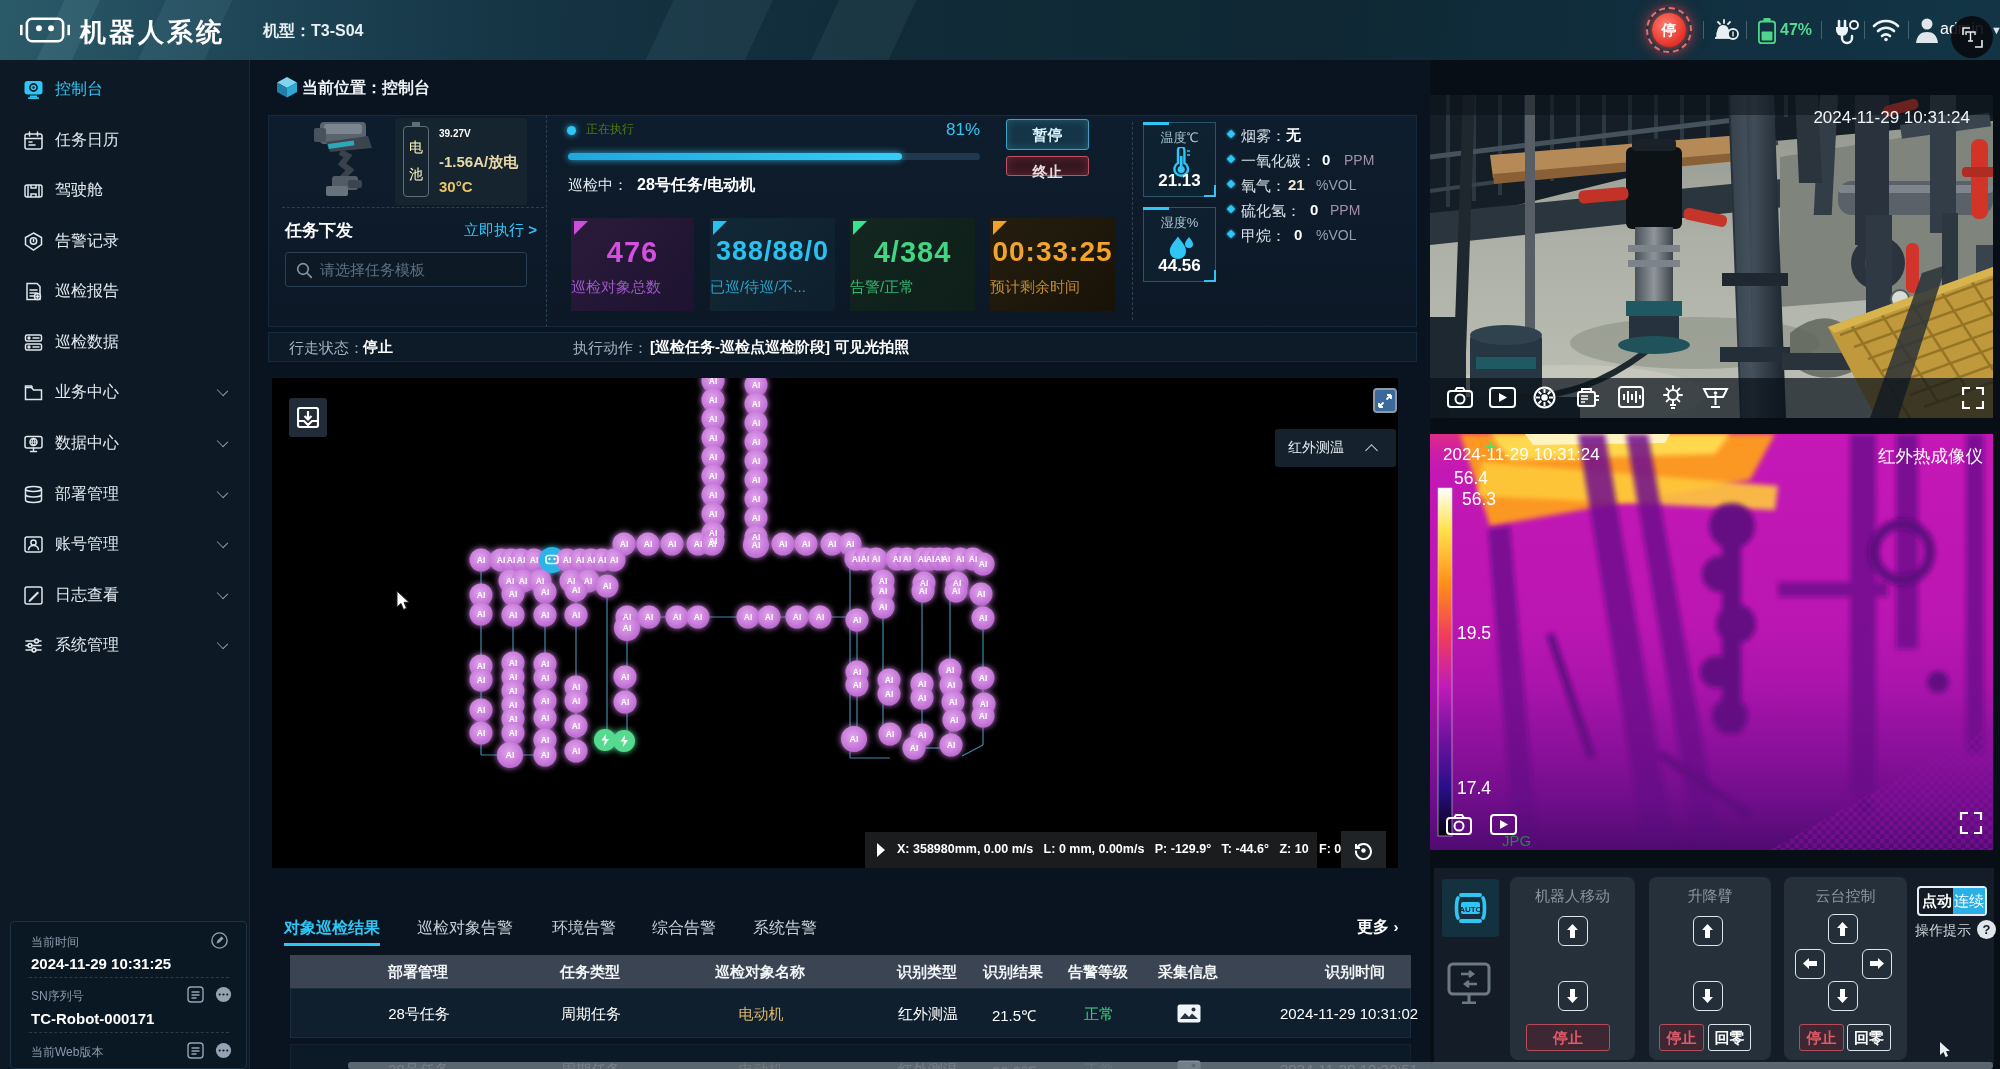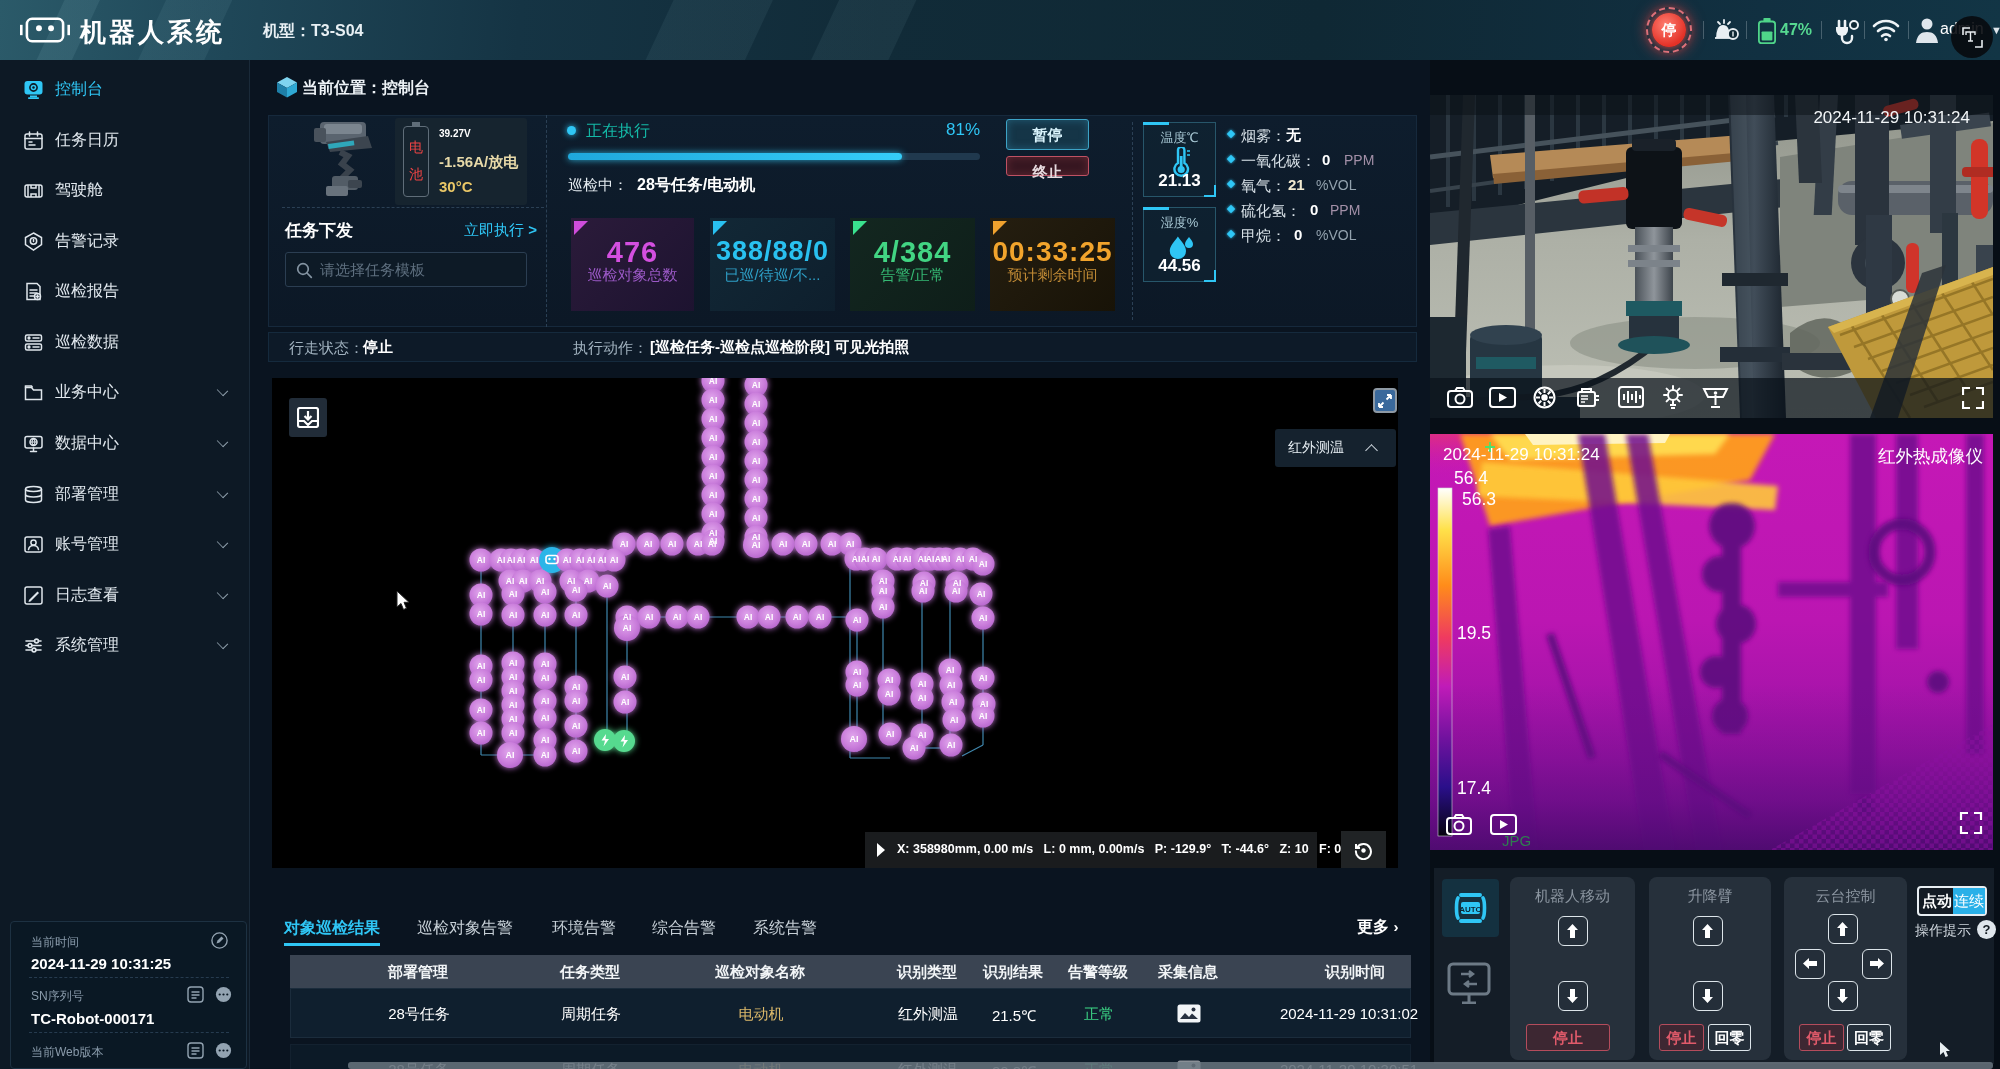--- a/index.html
+++ b/index.html
@@ -31,21 +31,21 @@
 .loc-t{left:302px;top:78px;font-size:16px;font-weight:bold;color:#eef3f7}
 #toppanel{left:268px;top:115px;width:1149px;height:212px;background:linear-gradient(180deg,#0e1d2d,#0c1826);border:1px solid #16293c}
 #statusrow{left:268px;top:332px;width:1149px;height:30px;background:#0d1a28;border:1px solid #152a3d}
 .lbl{color:#9fb0bd;font-size:15px}
 .wb{color:#fff;font-weight:bold;font-size:15px}
 
 .btn1{position:absolute;border-radius:3px;text-align:center;font-weight:bold;font-size:15px}
 
 .scard{position:absolute;top:218px;height:93px;overflow:hidden}
 .scard .num{position:absolute;left:0;width:100%;top:18px;text-align:center;font-size:29px;font-weight:bold;letter-spacing:1px}
-.scard .cap{position:absolute;left:0;width:100%;top:48px;text-align:center;font-size:15px}
+.scard .cap{position:absolute;left:0;width:100%;top:60px;font-size:15px}
 .scard .tri{position:absolute;left:3px;top:3px;width:0;height:0;border-style:solid;border-width:14px 14px 0 0}
 
 .ecard{position:absolute;left:1143px;width:73px;height:75px;border:1px solid #27566a;background:rgba(16,38,52,.55)}
 .ecard .t{position:absolute;width:100%;top:6px;text-align:center;font-size:13px;color:#a8c8d4}
 .ecard .v{position:absolute;width:100%;bottom:5px;text-align:center;font-size:17px;font-weight:bold;color:#fff}
 .ecard .ca{position:absolute;left:-1px;top:-1px;width:26px;height:3px;background:#2fc6f5}
 .ecard .cb{position:absolute;right:-1px;bottom:-1px;width:12px;height:12px;border-right:2px solid #2fc6f5;border-bottom:2px solid #2fc6f5}
 .gasr{position:absolute;font-size:15px;color:#d9e2e8}
 .gasd{position:absolute;width:6px;height:6px;background:#2fc6f5;transform:rotate(45deg);box-shadow:0 0 3px #2fc6f5}
 
@@ -290,40 +290,40 @@
  <rect x="22" y="24" width="26" height="5" fill="#2fa7ba" transform="rotate(-8 22 24)"></rect>
  <path d="M34 32 l8 4 -6 8 8 6 -8 8" stroke="#39424c" stroke-width="6" fill="none"></path>
  <rect x="26" y="56" width="26" height="14" rx="3" fill="#525c66"></rect>
  <rect x="20" y="66" width="22" height="10" rx="2" fill="#68727c"></rect>
  <rect x="42" y="60" width="14" height="8" rx="2" fill="#3c454f"></rect>
 </svg>
 
 <div class="abs" style="left:395px;top:118px;width:132px;height:87px;background:#16242f;border-radius:3px">
  <div class="abs" style="left:8px;top:8px;width:26px;height:71px;border:1.5px solid #5f6d79;border-radius:4px"></div>
  <div class="abs" style="left:17px;top:4px;width:8px;height:4px;background:#5f6d79"></div>
- <div class="abs" style="left:14px;top:16px;width:15px;font-size:14px;color:#ef4444;line-height:1.9">电池</div>
+ <div class="abs" style="left:14px;top:16px;width:15px;font-size:14px;color:#fef9c3;line-height:1.9">电池</div>
  <div class="abs" style="left:44px;top:10px;font-size:10px;font-weight:bold;color:#fff">39.27V</div>
  <div class="abs" style="left:44px;top:35px;font-size:15px;font-weight:bold;color:#e7d9a8">-1.56A/放电</div>
  <div class="abs" style="left:44px;top:60px;font-size:15px;font-weight:bold;color:#e9c767">30°C</div>
 </div>
 <div class="abs" style="left:282px;top:207px;width:262px;border-top:1px dashed #2b4055"></div>
 <div class="abs" style="left:546px;top:115px;height:212px;border-left:1px dashed #2b4055"></div>
 <div class="abs" style="left:1132px;top:122px;height:198px;border-left:1px dashed #2b4055"></div>
 <div class="abs" style="left:285px;top:219px;font-size:17px;font-weight:bold;color:#fff">任务下发</div>
 <div class="abs" style="left:464px;top:221px;font-size:15px;color:#2fc6f5">立即执行 <span style="font-weight:bold">&gt;</span></div>
 <div class="abs" style="left:285px;top:252px;width:242px;height:35px;background:#0d1a26;border:1px solid #2b3e52;border-radius:3px">
  <svg class="abs" style="left:10px;top:9px" width="17" height="17" viewBox="0 0 17 17" fill="none" stroke="#8494a2" stroke-width="1.7">
         <circle cx="7" cy="7" r="5.3"></circle>
         <path d="M11 11l4.3 4.3" stroke-linecap="round"></path>
       </svg>
  <div class="abs" style="left:34px;top:8px;font-size:15px;color:#5e6f7f">请选择任务模板</div>
 </div>
 
 <div class="abs" style="left:567px;top:126px;width:9px;height:9px;border-radius:50%;background:#2fc6f5;box-shadow:0 0 6px #2fc6f5"></div>
-<div class="abs" style="left:586px;top:121px;font-size:16px;color:#14b8a6">正在执行</div>
+<div class="abs" style="left:586px;top:121px;font-size:12px;color:#4d7c0f">正在执行</div>
 <div class="abs" style="left:946px;top:120px;font-size:17px;color:#2fc6f5">81%</div>
 <div class="abs" style="left:568px;top:153px;width:412px;height:7px;border-radius:4px;background:#20394e">
  <div class="abs" style="left:0;top:0;width:334px;height:7px;border-radius:4px;background:linear-gradient(90deg,#1fa8dc,#35cdf8);box-shadow:0 0 7px rgba(53,205,248,.8)"></div>
 </div>
 <div class="abs" style="left:568px;top:176px;font-size:15px;color:#e4ebf0">巡检中：</div>
 <div class="abs" style="left:637px;top:175px;font-size:16px;font-weight:bold;color:#fff">28号任务/电动机</div>
 <div class="btn1" style="left:1006px;top:119px;width:83px;height:31px;line-height:29px;background:rgba(22,58,76,.85);border:1px solid #3da3c6;color:#d9f3fc;box-shadow:inset 0 0 8px rgba(60,170,205,.35)">暂停</div>
 <div class="btn1" style="left:1006px;top:156px;width:83px;height:20px;line-height:29px;background:rgba(62,22,32,.85);border:1px solid #bf5163;color:#e8dce0;box-shadow:inset 0 0 8px rgba(200,80,95,.3)">终止</div>
 
 <div class="scard" style="left:571px;width:123px;background:linear-gradient(135deg,#2b1b3a,#1d1330)">

